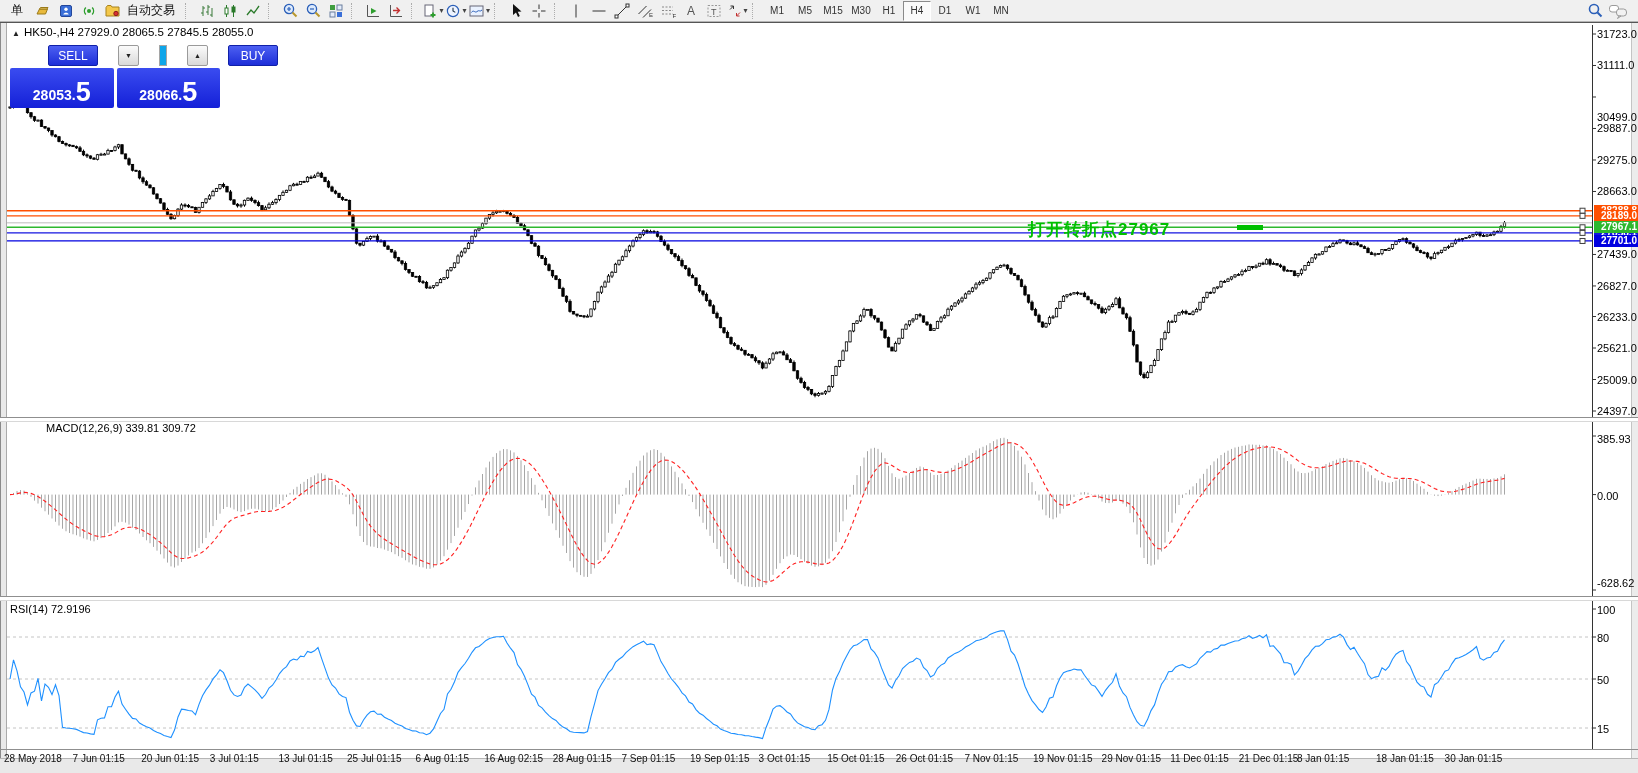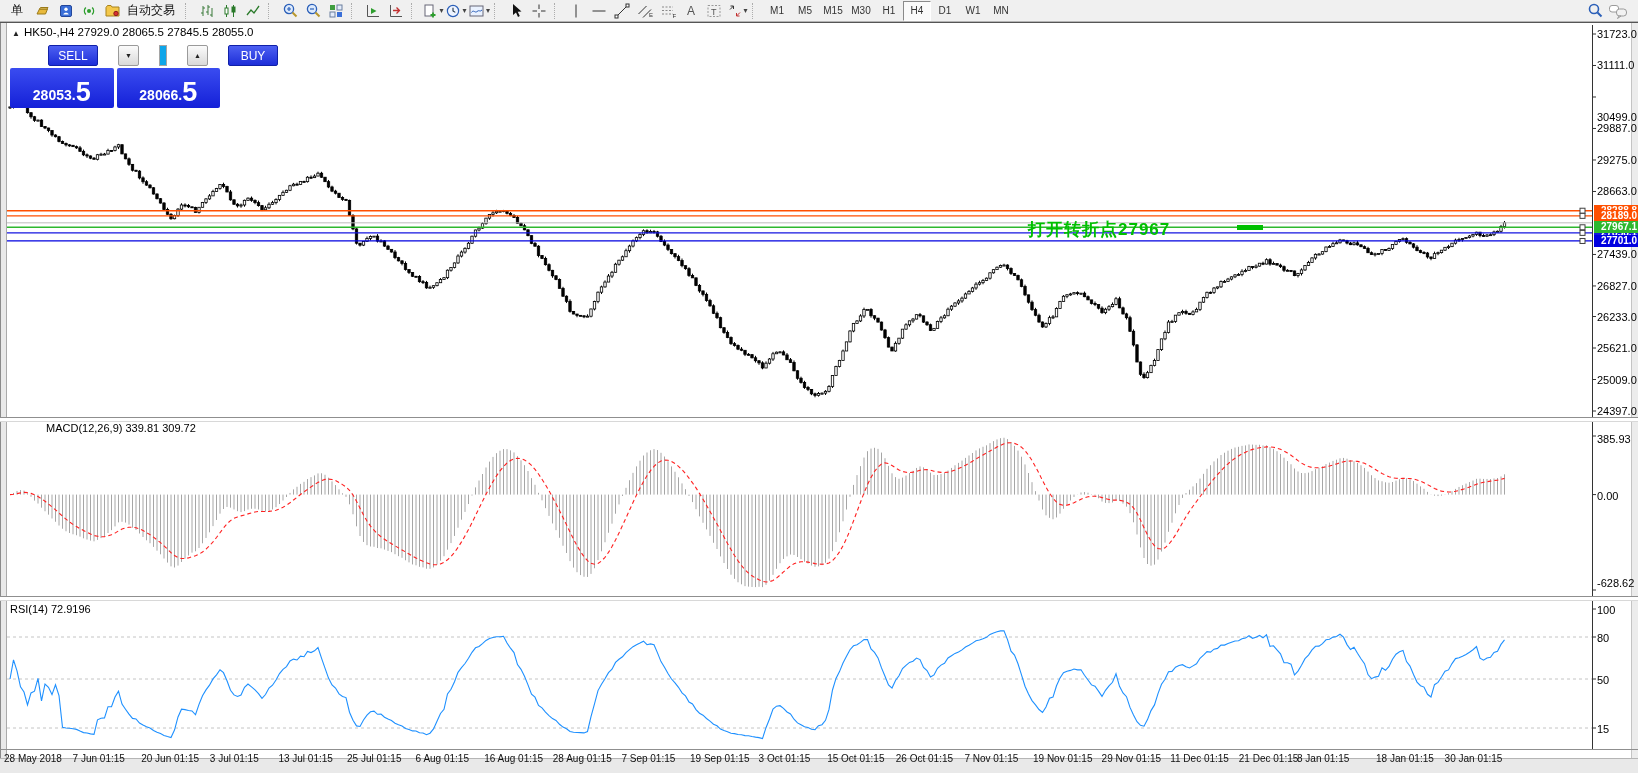--- a/index.html
+++ b/index.html
@@ -1633,21 +1633,21 @@
         <div class="axis-label" style="top: 609px;">80</div>
         <div class="axis-label" style="top: 651px;">50</div>
         <div class="axis-label" style="top: 700px;">15</div>
         <div class="time-label" style="left: 4px;">28 May 2018</div>
         <div class="time-label" style="left: 72.6px;">7 Jun 01:15</div>
         <div class="time-label" style="left: 141.2px;">20 Jun 01:15</div>
         <div class="time-label" style="left: 209.8px;">3 Jul 01:15</div>
         <div class="time-label" style="left: 278.4px;">13 Jul 01:15</div>
         <div class="time-label" style="left: 347px;">25 Jul 01:15</div>
         <div class="time-label" style="left: 415.6px;">6 Aug 01:15</div>
-        <div class="time-label" style="left: 484.2px;">16 Aug 01:15</div>
+        <div class="time-label" style="left: 484.2px;">16 Aug 02:15</div>
         <div class="time-label" style="left: 552.8px;">28 Aug 01:15</div>
         <div class="time-label" style="left: 621.4px;">7 Sep 01:15</div>
         <div class="time-label" style="left: 690px;">19 Sep 01:15</div>
         <div class="time-label" style="left: 758.6px;">3 Oct 01:15</div>
         <div class="time-label" style="left: 827.2px;">15 Oct 01:15</div>
         <div class="time-label" style="left: 895.8px;">26 Oct 01:15</div>
         <div class="time-label" style="left: 964.4px;">7 Nov 01:15</div>
         <div class="time-label" style="left: 1033px;">19 Nov 01:15</div>
         <div class="time-label" style="left: 1101.6px;">29 Nov 01:15</div>
         <div class="time-label" style="left: 1170.2px;">11 Dec 01:15</div>

